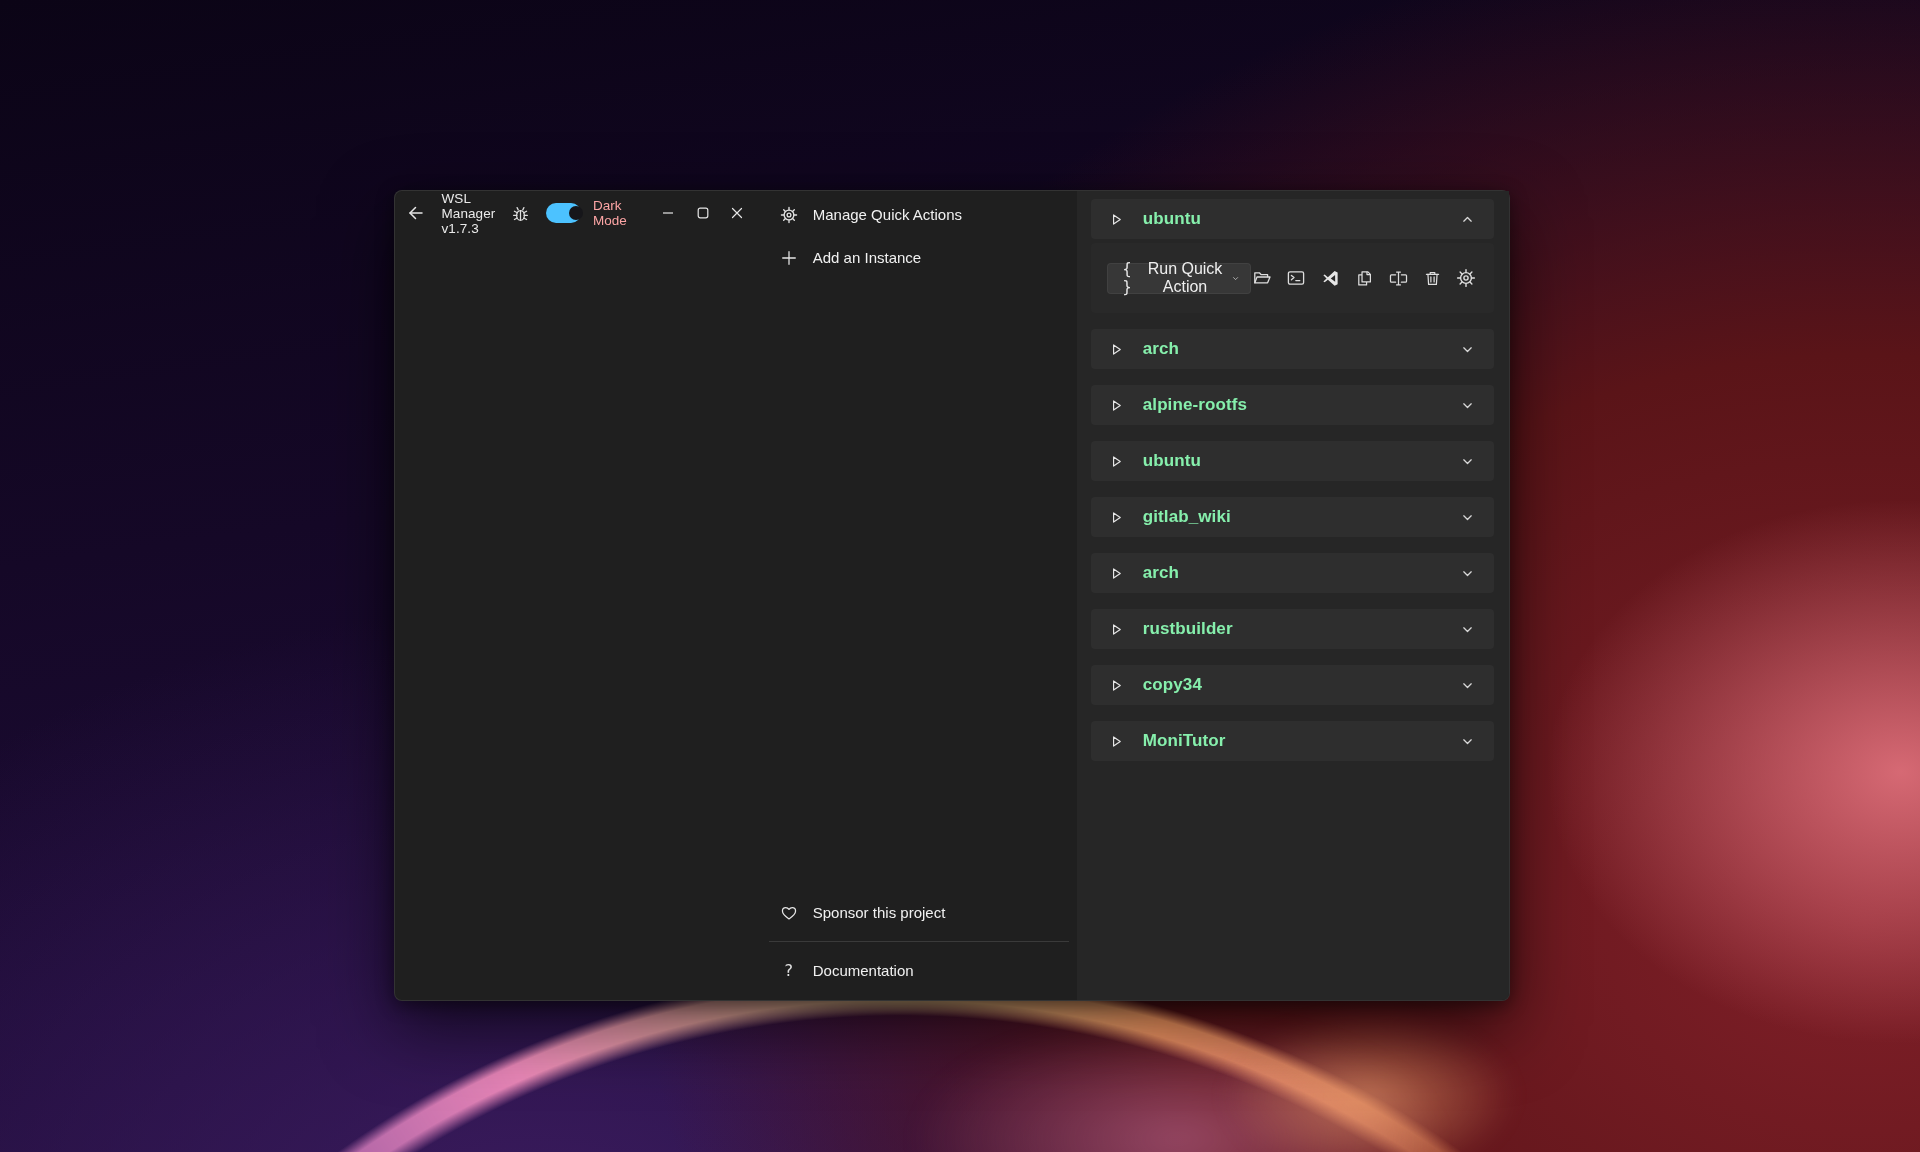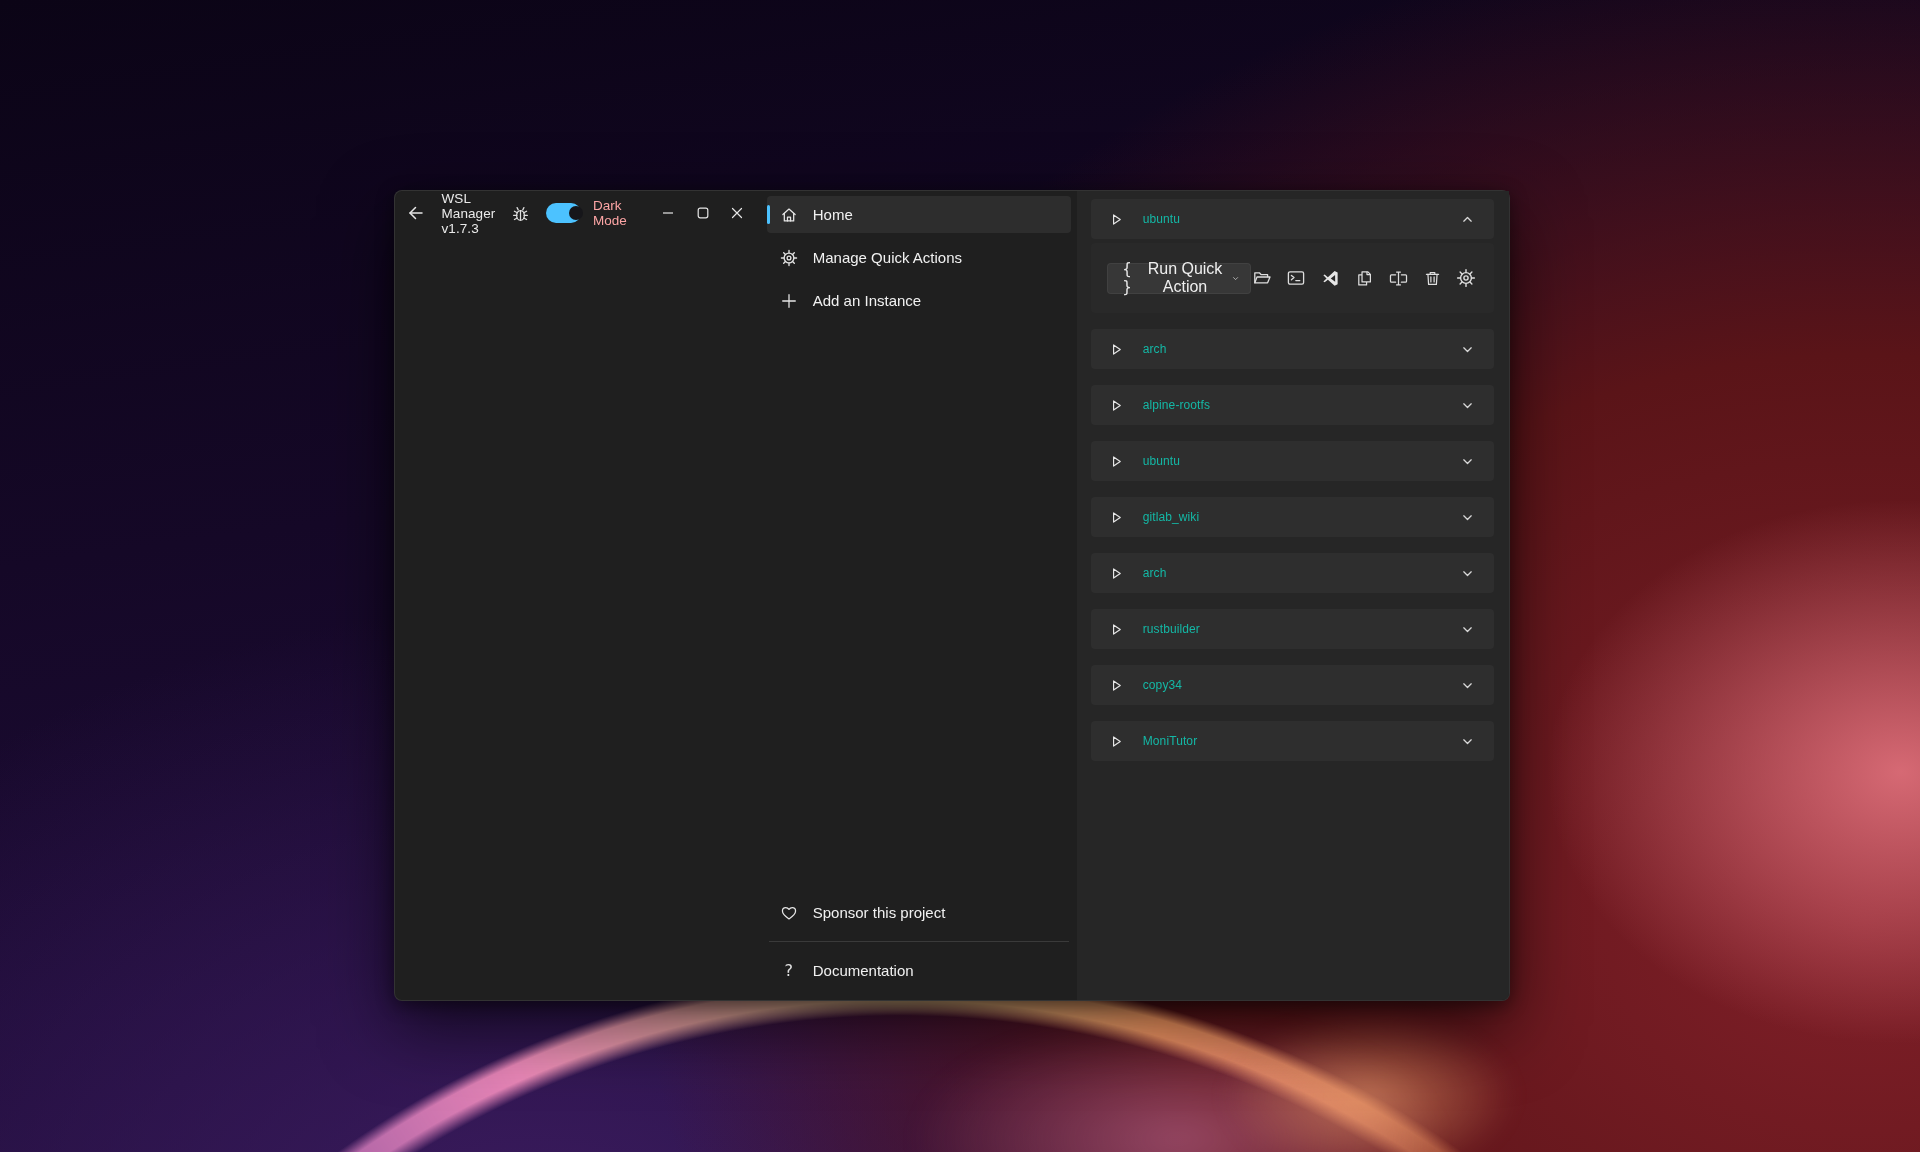--- a/index.html
+++ b/index.html
@@ -70,21 +70,21 @@
   .nav-ico { width:20px; height:20px; display:flex; align-items:center; justify-content:center; flex:0 0 20px; }
   .nav-label { margin-left:14px; font-size:15px; }
   .glyph-q { font-size:16px; color:#e2e2e2; font-family:"DejaVu Sans",sans-serif; }
   .spacer { flex:1; }
   .side-divider { height:1px; background:#3a3a3a; margin:7px 4px; }
 
   .content { flex:1; background:#262626; border-radius:0 0 7px 0; padding:8px 15px 0 14px; overflow:hidden; }
   .card { background:#2e2e2e; border-radius:4px; height:40px; display:flex; align-items:center; padding:0 16px 0 14px; margin-bottom:16px; }
   .card.exp-header { margin-bottom:4px; }
   .play-btn { width:24px; height:24px; background:none; border:none; display:flex; align-items:center; justify-content:center; }
-  .card-label { margin-left:14px; font-size:12px; font-weight:400; color:#14b8a6; letter-spacing:.1px; }
+  .card-label { margin-left:14px; font-size:17px; font-weight:700; color:#86efac; letter-spacing:.1px; }
   .chev { margin-left:auto; width:22px; height:22px; background:none; border:none; display:flex; align-items:center; justify-content:center; }
 
   .expanded { background:#292929; border-radius:4px; height:70px; display:flex; align-items:center; padding:0 17px 0 16px; margin-bottom:16px; }
   .qa-btn { height:31px; background:#373737; border:1px solid rgba(255,255,255,.05); border-radius:4px; display:flex; align-items:center; padding:0 11px; color:#efefef; }
   .qa-braces { font-size:15px; color:#eaeaea; font-family:"DejaVu Sans",sans-serif; letter-spacing:1px; }
   .qa-label { font-size:16px; margin:0 7px 0 9px; }
   .actions { margin-left:auto; display:flex; align-items:center; gap:12px; }
   .act-btn { width:22px; height:22px; background:none; border:none; display:flex; align-items:center; justify-content:center; }
 </style>
 </head>
@@ -136,31 +136,20 @@
         <svg width="12" height="12" viewBox="0 0 12 12" stroke="#e6e6e6" stroke-width="1.2" stroke-linecap="round">
             <path d="M1.5 1.5 10.5 10.5M10.5 1.5 1.5 10.5"></path>
           </svg>
       </button>
     </div>
   </div>
 
   <div class="main">
 
     <aside class="sidebar">
-      <button class="nav-item selected">
-        <span class="accent-bar"></span>
-        <span class="nav-ico">
-          <svg width="18" height="18" viewBox="0 0 20 20" fill="none" stroke="#e6e6e6" stroke-width="1.4" stroke-linecap="round" stroke-linejoin="round">
-            <path d="M3.2 9.4 10 3.4l6.8 6"></path>
-              <path d="M4.8 8.2V16.6h10.4V8.2"></path>
-              <path d="M8.3 16.6v-4.2h3.4v4.2"></path>
-          </svg>
-        </span>
-        <span class="nav-label">Home</span>
-      </button>
 
       <button class="nav-item">
         <span class="nav-ico">
           <svg width="18" height="18" viewBox="0 0 20 20" fill="none" stroke="#e2e2e2" stroke-width="1.5" stroke-linecap="round">
             <circle cx="10" cy="10" r="5.4"></circle>
               <circle cx="10" cy="10" r="2.1"></circle>
             <path d="M10 1.6v2.7M10 15.7v2.7M1.6 10h2.7M15.7 10h2.7M4.1 4.1l1.9 1.9M14 14l1.9 1.9M15.9 4.1 14 6M6 14l-1.9 1.9"></path>
           </svg>
         </span>
         <span class="nav-label">Manage Quick Actions</span>

